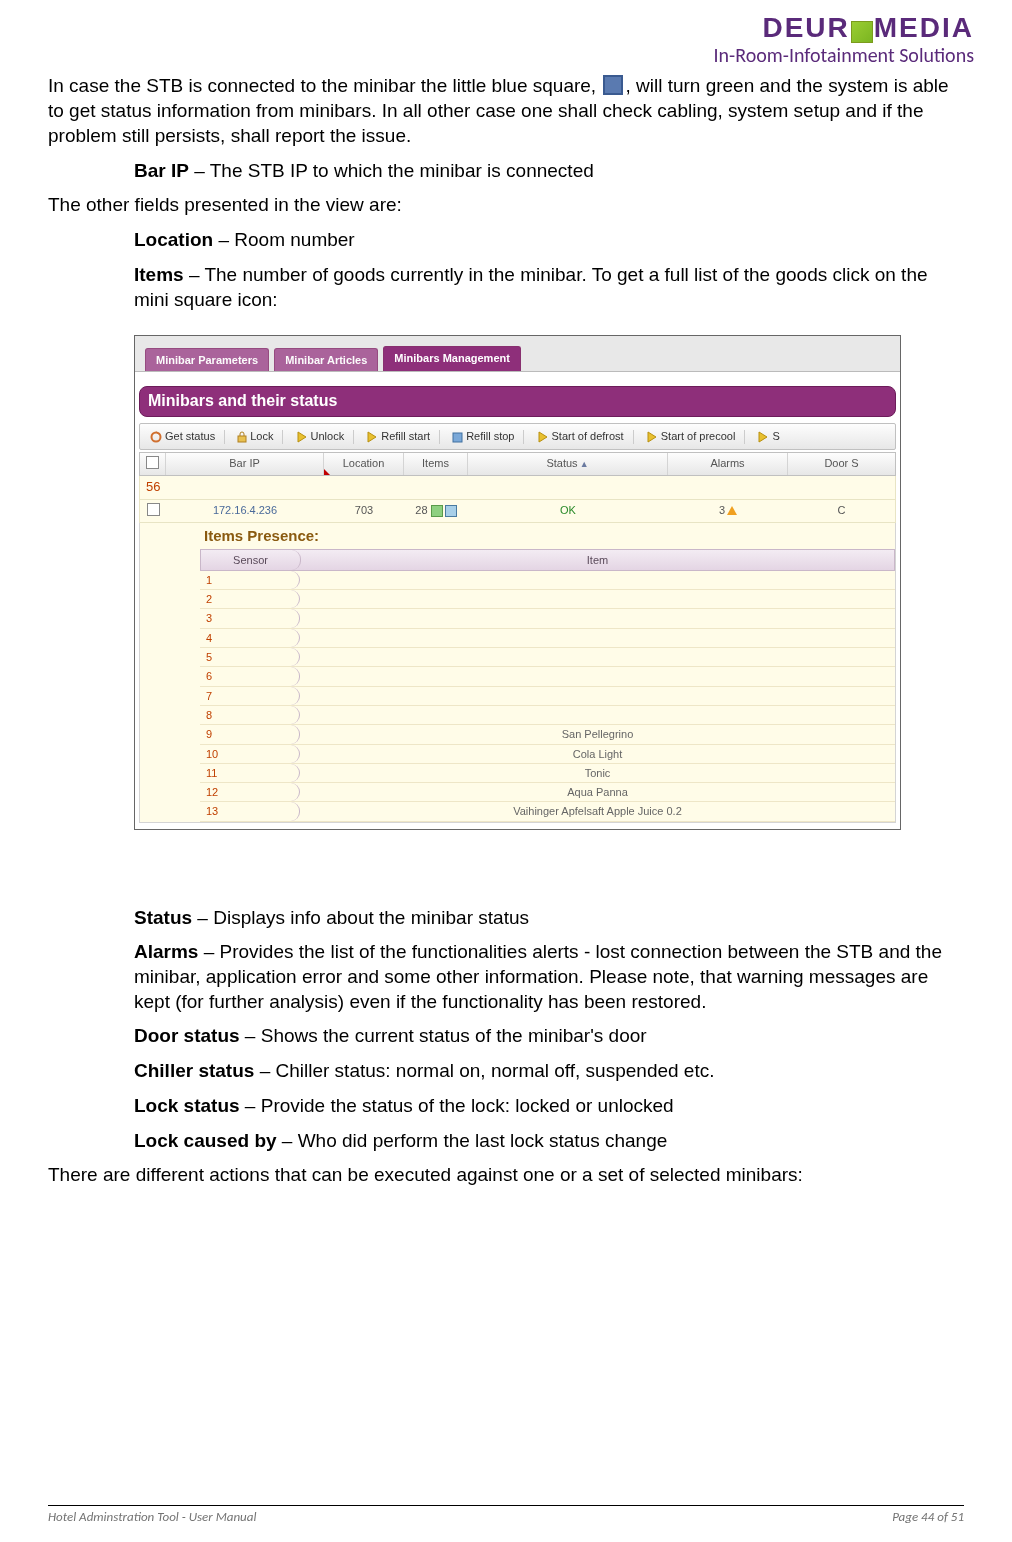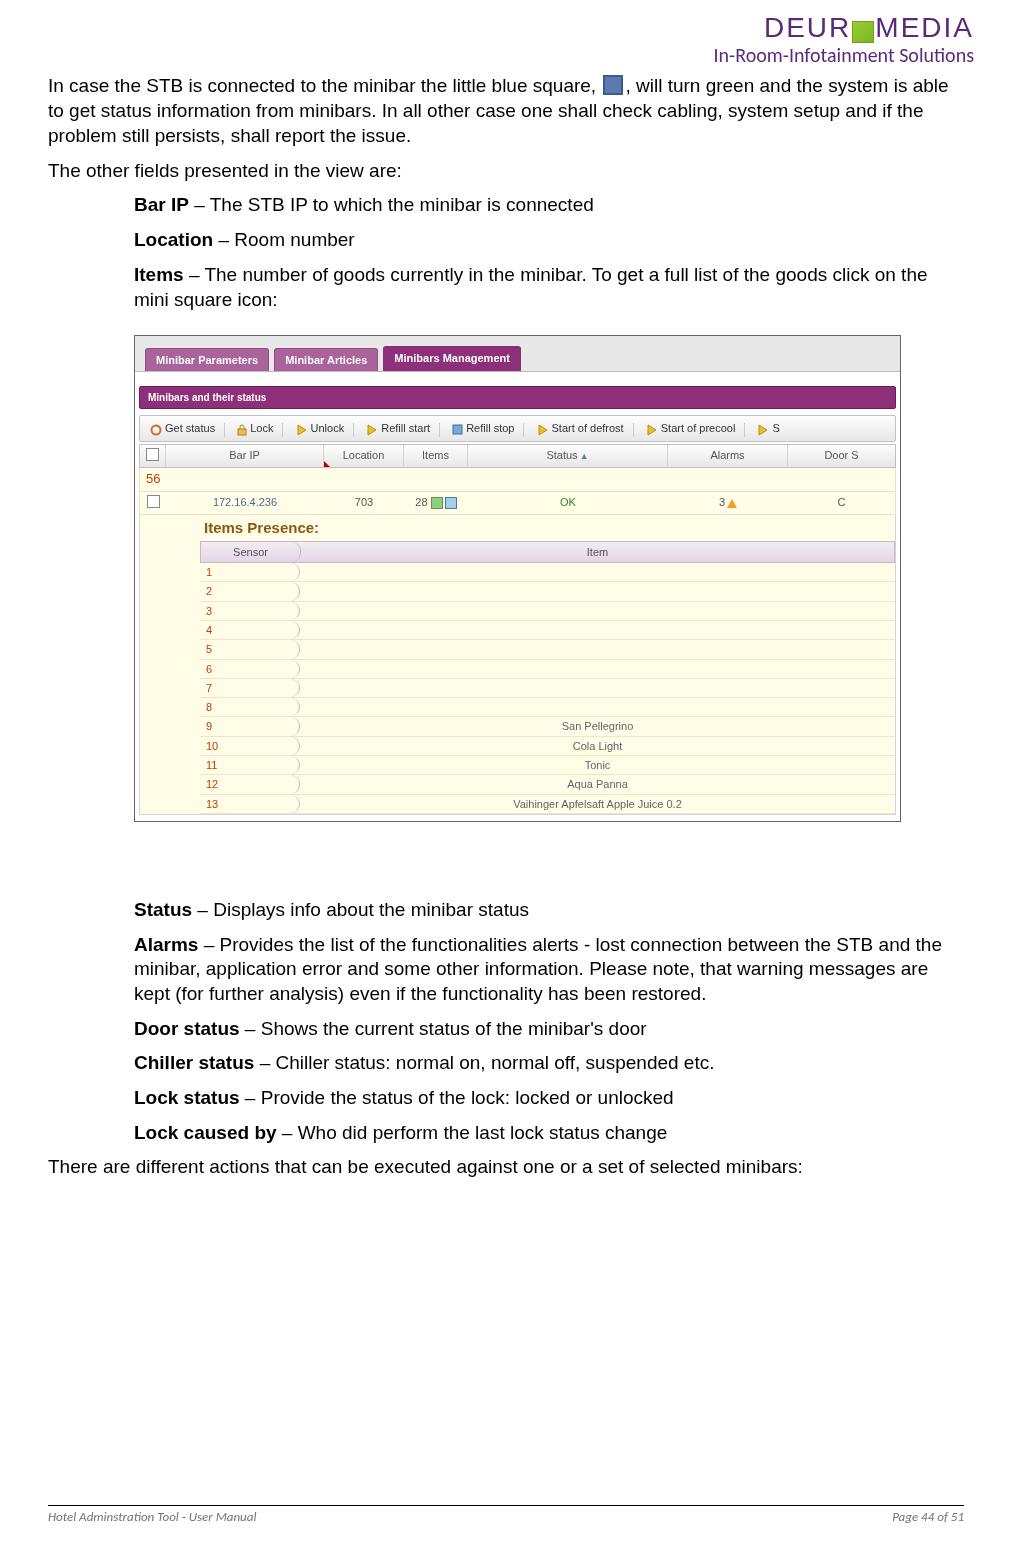--- a/index.html
+++ b/index.html
@@ -18,21 +18,21 @@
     box-sizing:border-box;
     padding:10px 48px 0 48px;
   }
   
   .logo{
     text-align:right;
     margin-right:-10px;
   }
   .logo-main{
     font-family:"Arial Black",Arial,sans-serif;
-    font-weight:400;
+    font-weight:700;
     font-size:28px;
     letter-spacing:2px;
     color:#5a2a7a;
   }
   .logo-square{
     display:inline-block;
     width:20px;height:20px;
     background:linear-gradient(135deg,#9acd32,#7bb521);
     border:1px solid #7b9b1d;
     vertical-align:middle;
@@ -86,24 +86,24 @@
   }
   .tab.inactive{opacity:.85;}
   .tab.active{
     background:#8e2f7a;
     padding-bottom:6px;
   }
   .panel-head{
     background:#8e2f7a;
     color:#fff;
     font-weight:700;
-    font-size:10px;
+    font-size:16px;
     padding:4px 8px;
     border:1px solid #6c1c5a;
-    border-radius:2px;
+    border-radius:8px;
     margin:14px 4px 6px 4px;
   }
   .toolbar{
     background:linear-gradient(#fdfdfd,#e7e7e7);
     border:1px solid #c0c0c0;
     border-radius:2px;
     margin:0 4px 2px 4px;
     padding:3px 4px;
     white-space:nowrap;
     overflow:hidden;
@@ -220,23 +220,23 @@
     <div>
       <span class="logo-main">DEUR</span><span class="logo-square"></span><span class="logo-main">MEDIA</span>
     </div>
     <div class="logo-sub">In-Room-Infotainment Solutions</div>
   </div>
 
   <p class="para">
     <span>In case the STB is connected to the minibar the little blue square, </span><span class="blue-sq"></span><span>, will turn green and the system is able to get status information from minibars. In all other case one shall check cabling, system setup and if the problem still persists, shall report the issue.</span>
   </p>
 
+  <p class="para indent"><b>Bar IP</b><span> – The STB IP to which the minibar is connected</span></p>
+
   <p class="para">The other fields presented in the view are:</p>
-
-  <p class="para indent"><b>Bar IP</b><span> – The STB IP to which the minibar is connected</span></p>
   <p class="para indent"><b>Location</b><span> – Room number</span></p>
   <p class="para indent"><b>Items</b><span> – The number of goods currently in the minibar. To get a full list of the goods click on the mini square icon:</span></p>
 
   <div class="shot">
     <div class="tabs">
       <span class="tab inactive">Minibar Parameters</span>
       <span class="tab inactive">Minibar Articles</span>
       <span class="tab active">Minibars Management</span>
     </div>
     <div class="panel-head">Minibars and their status</div>

